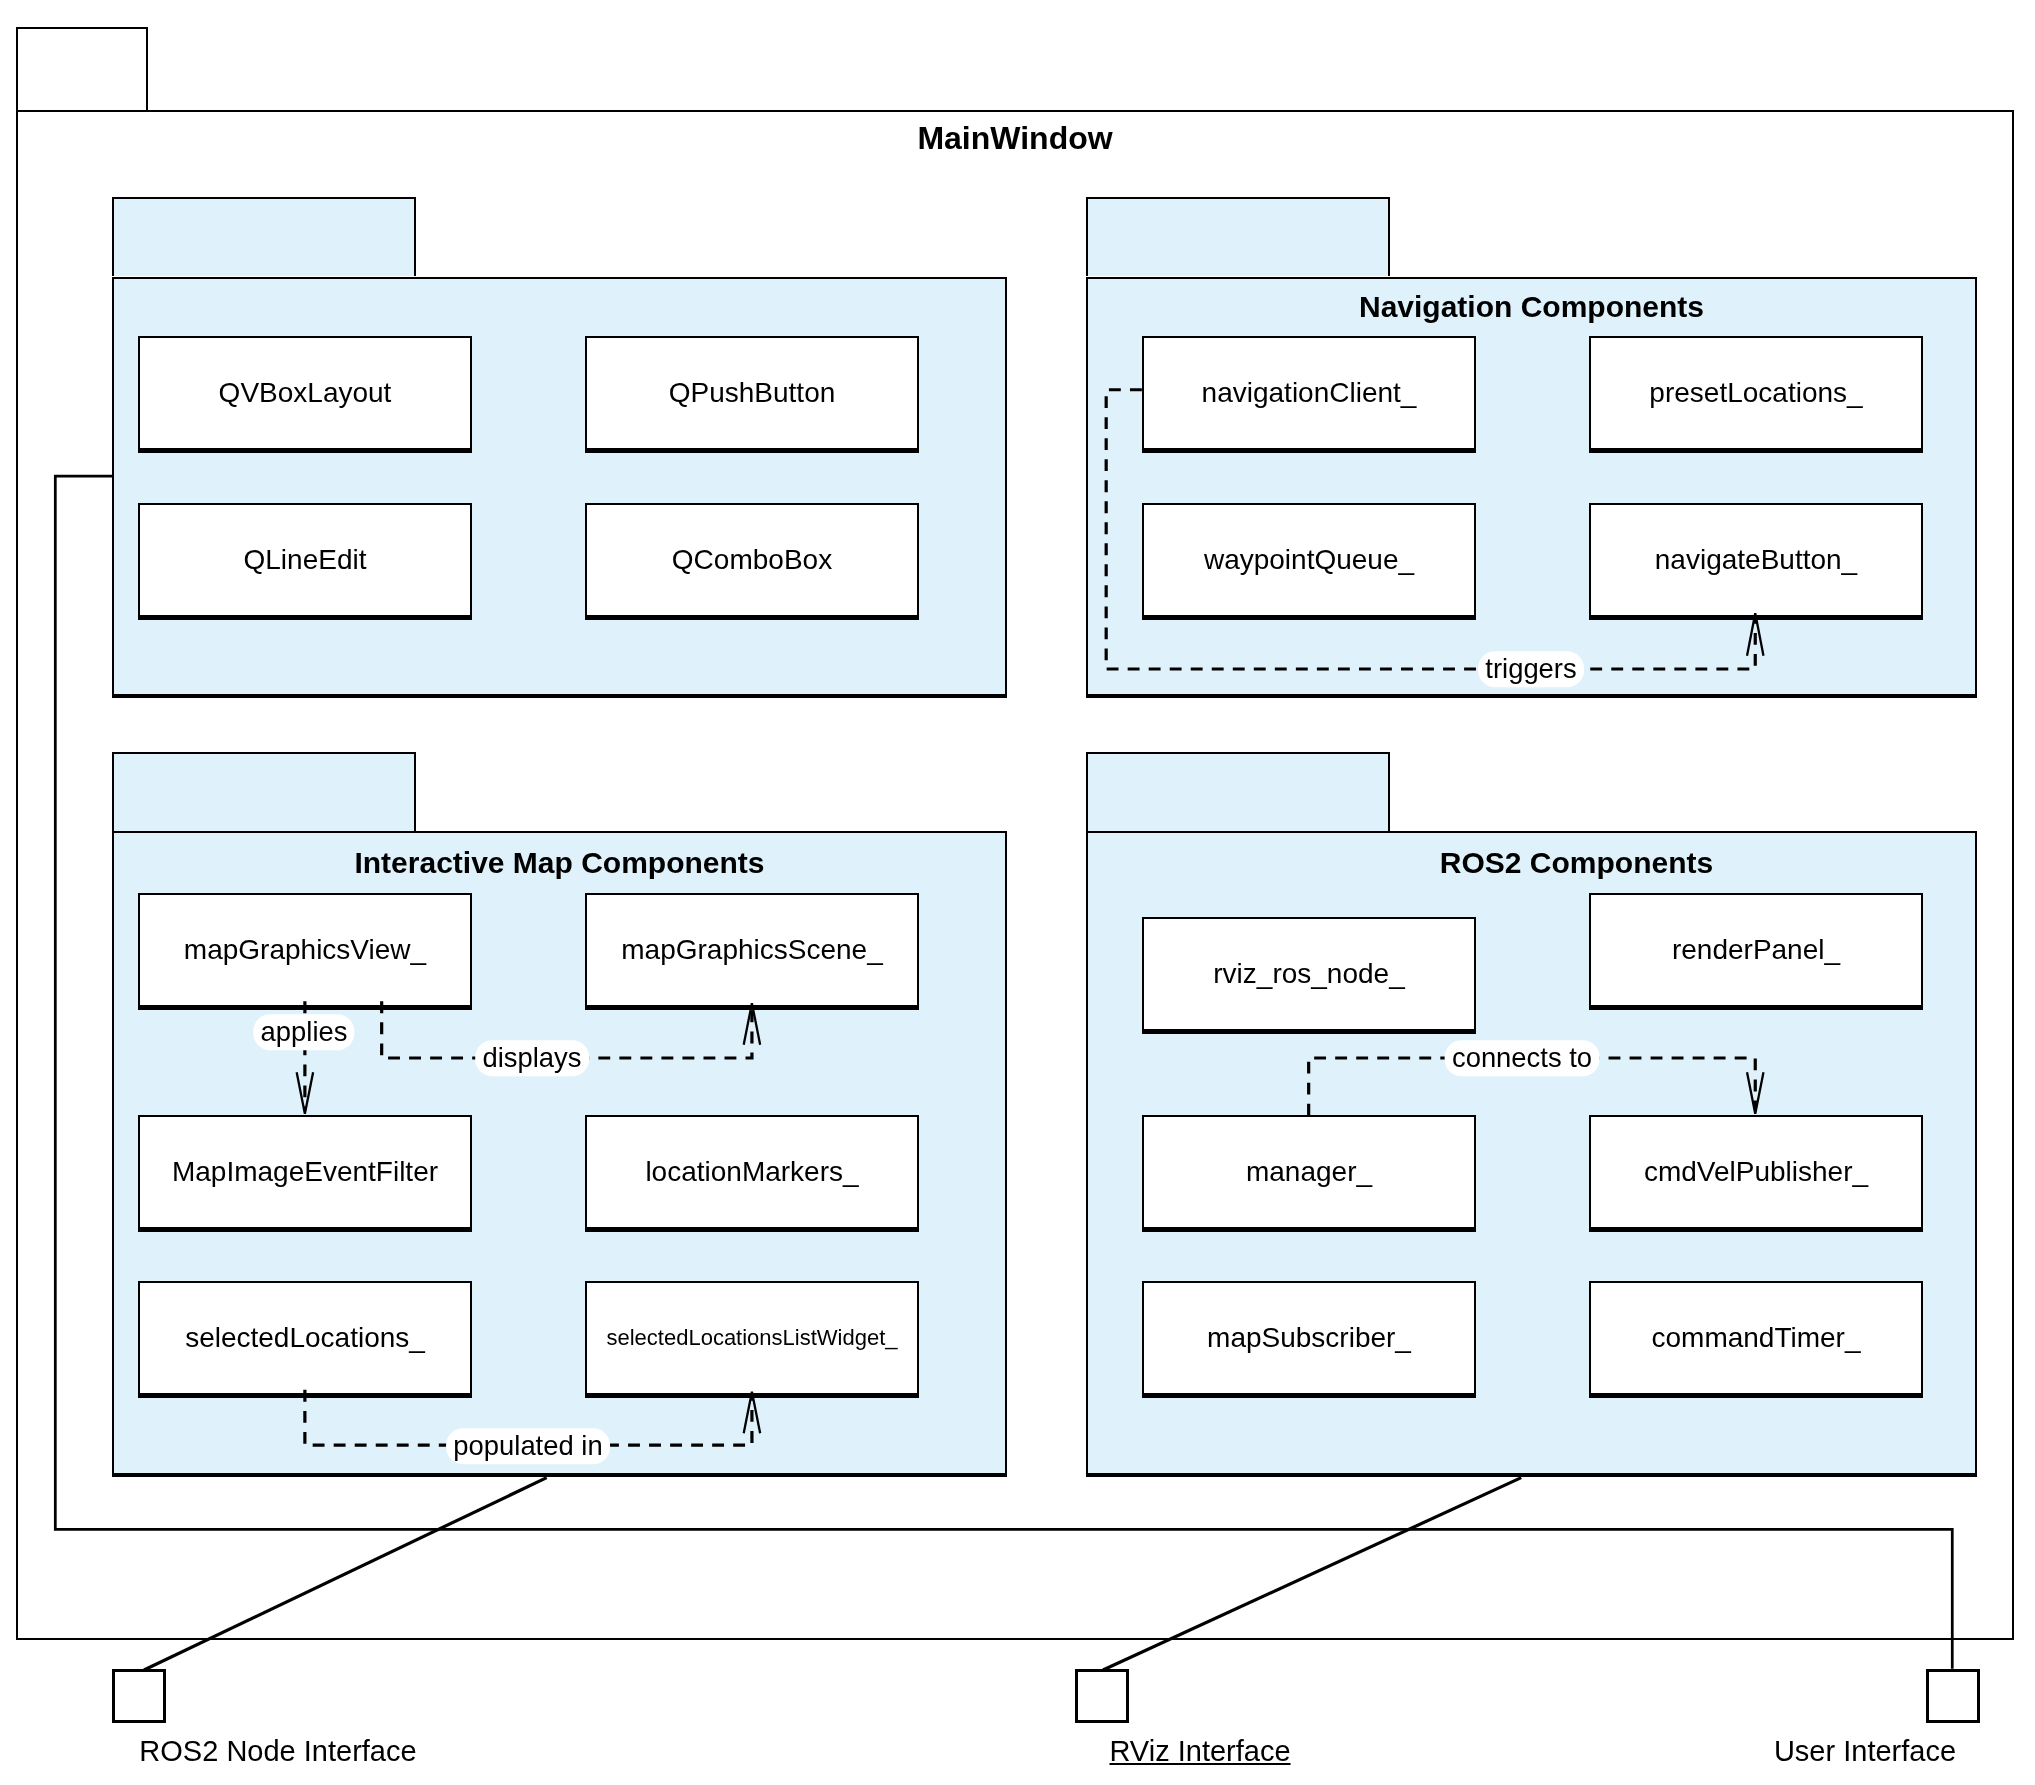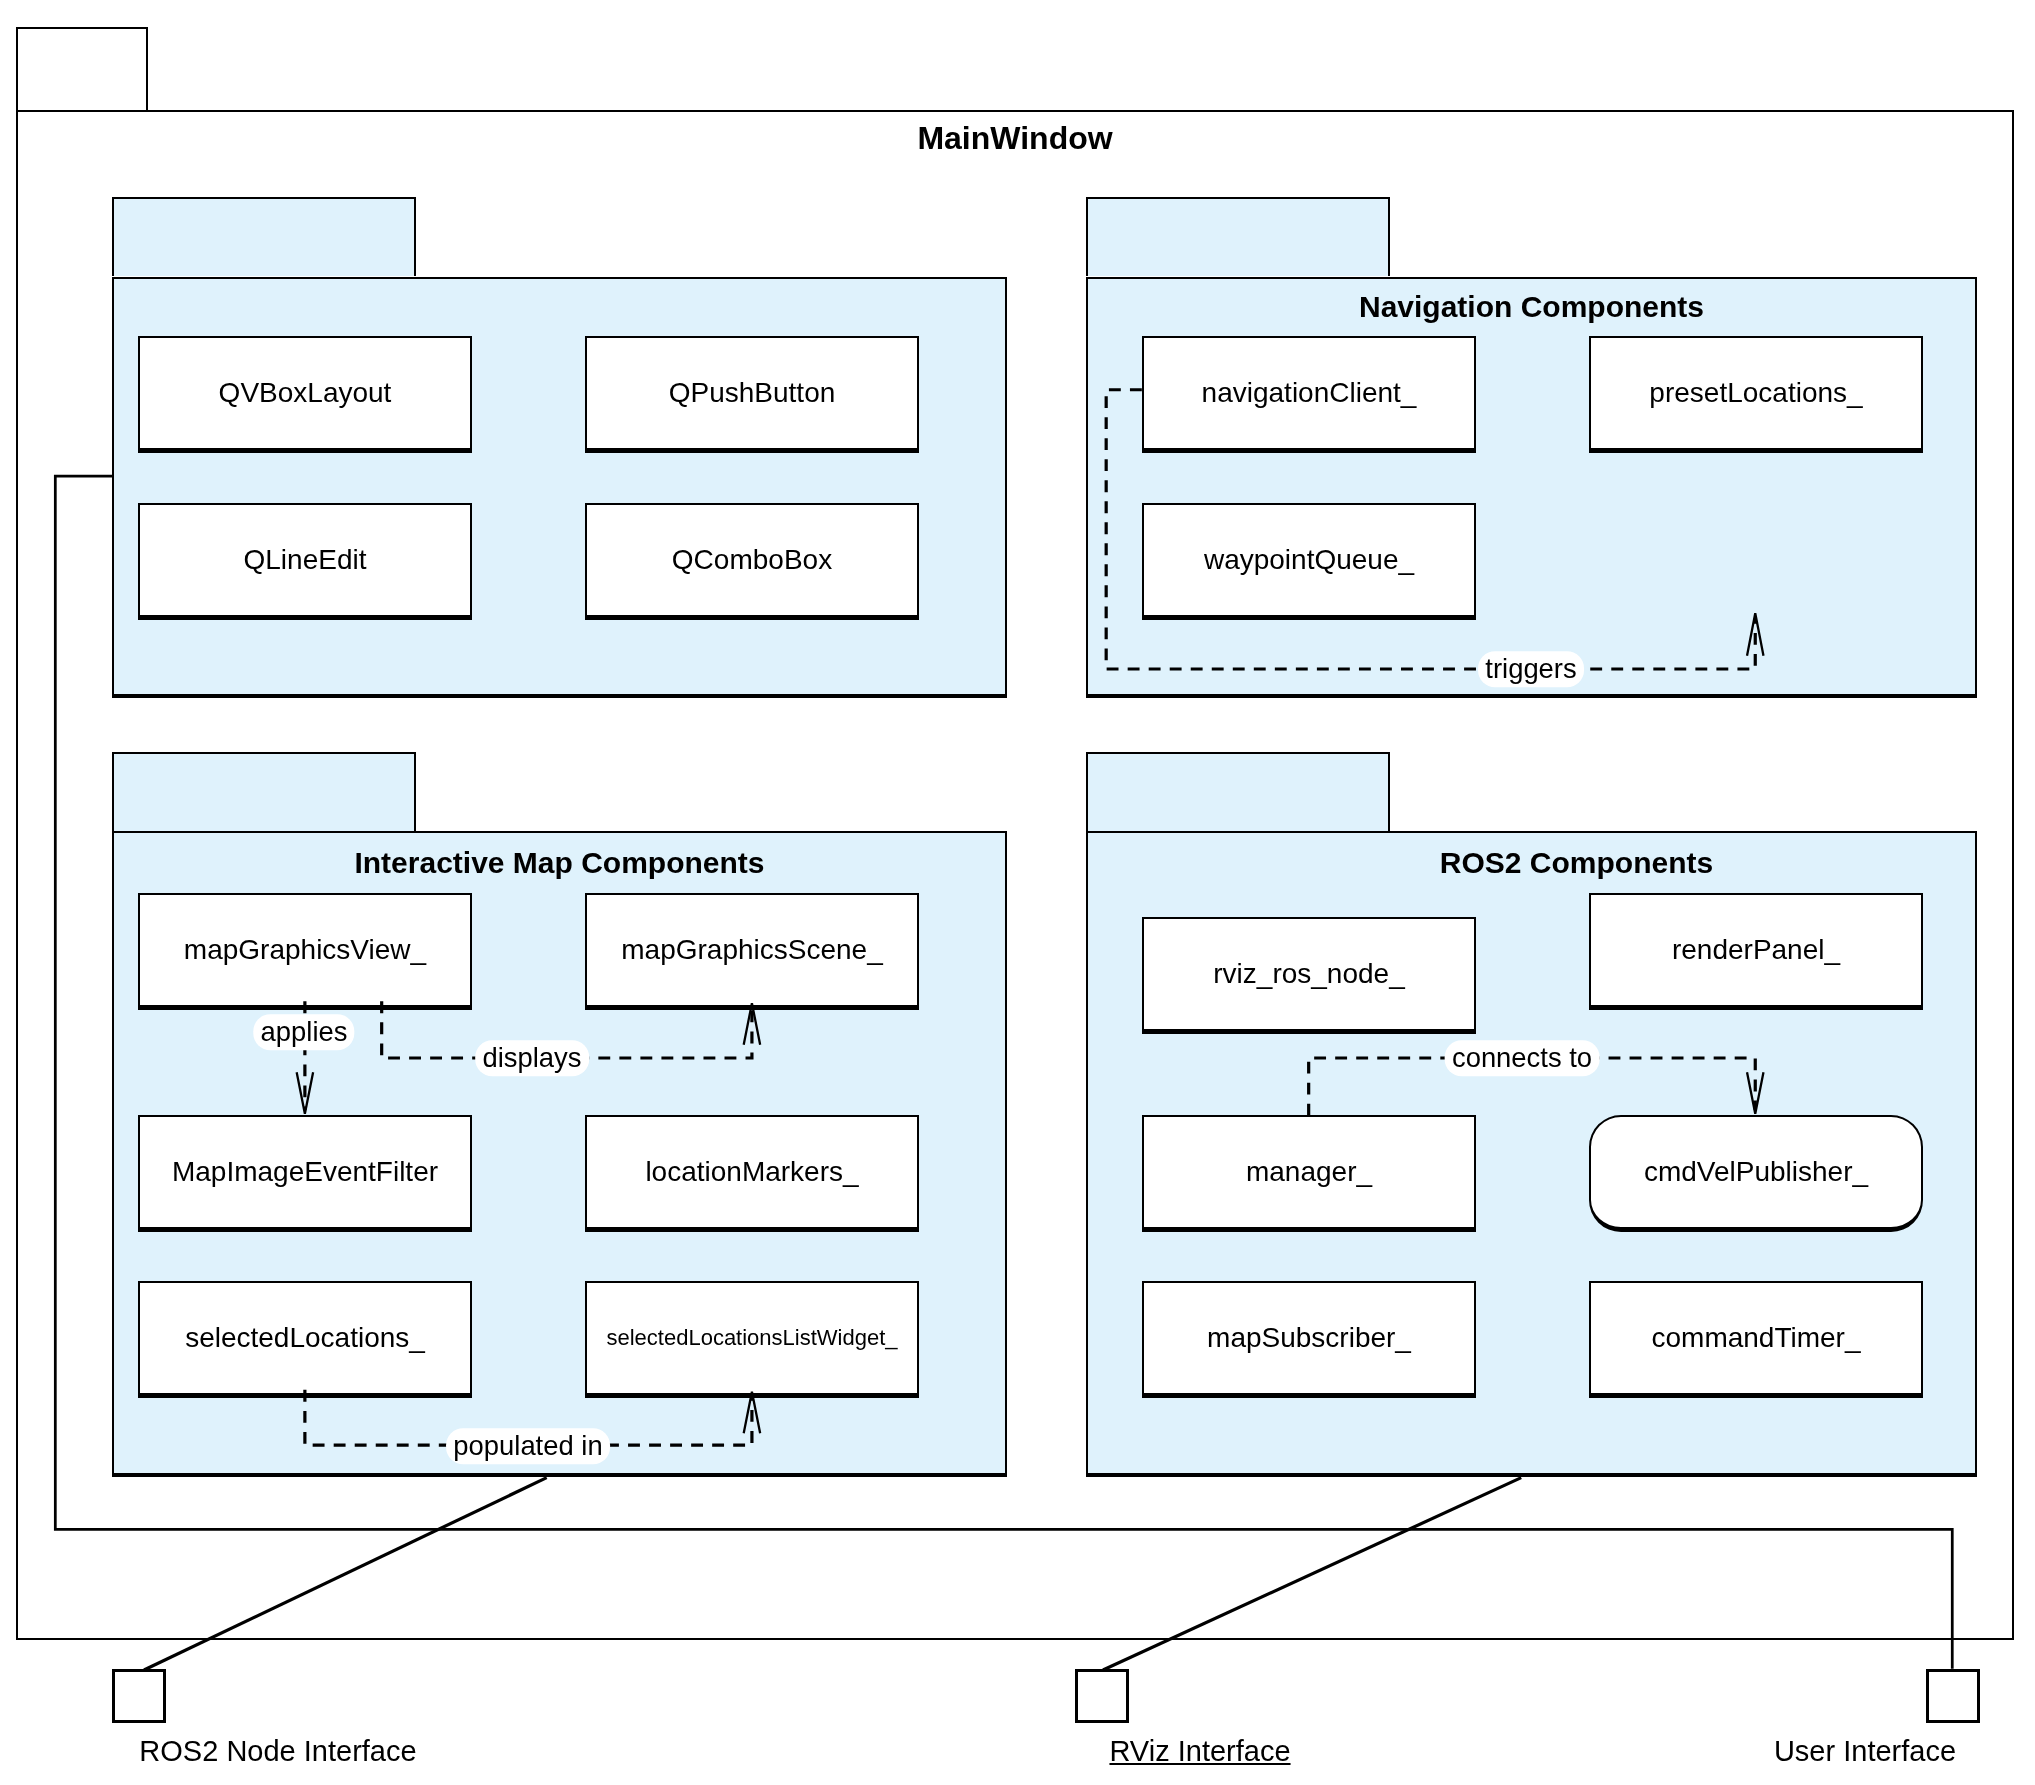--- a/index.html
+++ b/index.html
@@ -78,38 +78,39 @@
   <div class="node" style="left:585px;top:336px;">QPushButton</div>
   <div class="node" style="left:138px;top:503px;">QLineEdit</div>
   <div class="node" style="left:585px;top:503px;">QComboBox</div>
 
   <div class="pkg-tab" style="left:1086px;top:197px;"></div>
   <div class="pkg-body" style="left:1086px;top:277px;width:891px;height:421px;"></div>
   <div class="pkg-title" style="left:1086px;top:290px;width:891px;">Navigation Components</div>
   <div class="node" style="left:1142px;top:336px;">navigationClient_</div>
   <div class="node" style="left:1589px;top:336px;">presetLocations_</div>
   <div class="node" style="left:1142px;top:503px;">waypointQueue_</div>
+  <div class="node" style="left:1589px;top:503px;">navigateButton_</div>
 
   <div class="pkg-tab" style="left:112px;top:752px;"></div>
   <div class="pkg-body" style="left:112px;top:831px;width:895px;height:646px;"></div>
   <div class="pkg-title" style="left:112px;top:846px;width:895px;">Interactive Map Components</div>
   <div class="node" style="left:138px;top:893px;">mapGraphicsView_</div>
   <div class="node" style="left:585px;top:893px;">mapGraphicsScene_</div>
   <div class="node" style="left:138px;top:1115px;">MapImageEventFilter</div>
   <div class="node" style="left:585px;top:1115px;">locationMarkers_</div>
   <div class="node" style="left:138px;top:1281px;">selectedLocations_</div>
   <div class="node small" style="left:585px;top:1281px;">selectedLocationsListWidget_</div>
 
   <div class="pkg-tab" style="left:1086px;top:752px;"></div>
   <div class="pkg-body" style="left:1086px;top:831px;width:891px;height:646px;"></div>
   <div class="pkg-title" style="left:1086px;top:846px;width:891px;margin-left:45px;">ROS2 Components</div>
   <div class="node" style="left:1142px;top:893px;margin-top:24px;">rviz_ros_node_</div>
   <div class="node" style="left:1589px;top:893px;">renderPanel_</div>
   <div class="node" style="left:1142px;top:1115px;">manager_</div>
-  <div class="node" style="left:1589px;top:1115px;border-radius:32px;">cmdVelPublisher_</div>
+  <div class="node" style="left:1589px;top:1115px;">cmdVelPublisher_</div>
   <div class="node" style="left:1142px;top:1281px;">mapSubscriber_</div>
   <div class="node" style="left:1589px;top:1281px;">commandTimer_</div>
 
   <svg id="wires" width="2035" height="1786" viewBox="0 0 4452 3906">
 
     <path d="M2498 852 H2420 V1463 H3840 V1352" fill="none" stroke="#000" stroke-width="7" stroke-dasharray="26 20"></path>
     <path d="M3822 1434 L3840 1341 L3858 1434" fill="none" stroke="#000" stroke-width="5"></path>
 
     <path d="M667 2190 V2428" fill="none" stroke="#000" stroke-width="7" stroke-dasharray="26 20"></path>
     <path d="M649 2345 L667 2436 L685 2345" fill="none" stroke="#000" stroke-width="5"></path>

